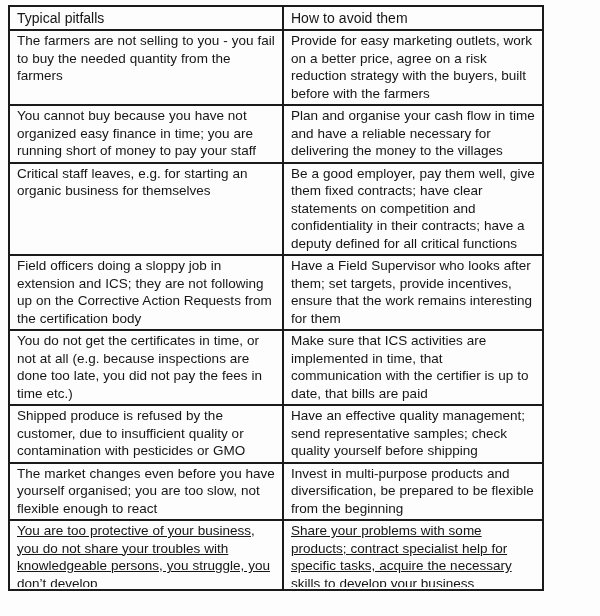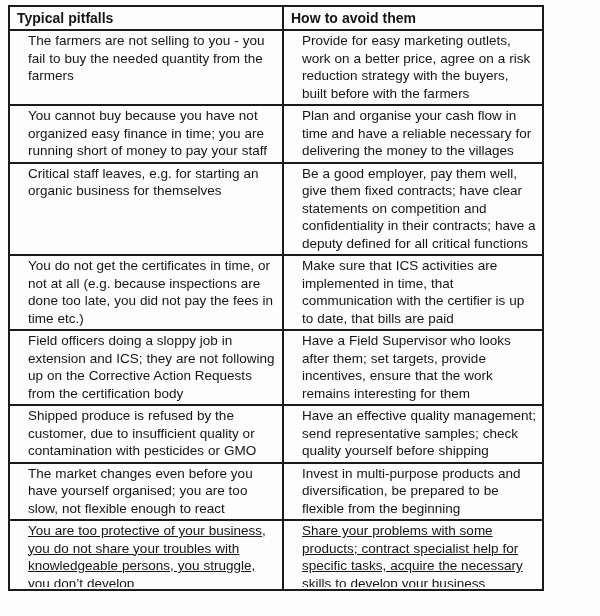--- a/index.html
+++ b/index.html
@@ -29,28 +29,28 @@
     top: 5px;
     width: 534px;
     border-collapse: collapse;
     table-layout: fixed;
   }
   table.pitfalls th,
   table.pitfalls td {
     border: 2px solid var(--border-color);
     vertical-align: top;
     text-align: left;
-    padding: 1px 6px 2px 18px;
+    padding: 1px 6px 2px 7px;
     font-size: 13.5px;
     line-height: 17.5px;
     color: var(--text-color);
     word-spacing: 0.2px;
   }
   table.pitfalls th {
-    font-weight: bold;
+    font-weight: normal;
     font-size: 14px;
     padding: 2px 6px 2px 7px;
     line-height: 18px;
     border-radius: 10px;
   }
   .cell-text {
     display: block;
   }
   
   tbody tr:last-child .cell-text {
@@ -94,32 +94,32 @@
         <tr>
           <td>
             <div class="cell-text">Critical staff leaves, e.g. for starting an organic business for themselves</div>
           </td>
           <td>
             <div class="cell-text">Be a good employer, pay them well, give them fixed contracts; have clear statements on competition and confidentiality in their contracts; have a deputy defined for all critical functions</div>
           </td>
         </tr>
         <tr>
           <td>
+            <div class="cell-text">Field officers doing a sloppy job in extension and ICS; they are not following up on the Corrective Action Requests from the certification body</div>
+          </td>
+          <td>
+            <div class="cell-text">Have a Field Supervisor who looks after them; set targets, provide incentives, ensure that the work remains interesting for them</div>
+          </td>
+        </tr>
+        <tr>
+          <td>
             <div class="cell-text">You do not get the certificates in time, or not at all (e.g. because inspections are done too late, you did not pay the fees in time etc.)</div>
           </td>
           <td>
             <div class="cell-text">Make sure that ICS activities are implemented in time, that communication with the certifier is up to date, that bills are paid</div>
-          </td>
-        </tr>
-        <tr>
-          <td>
-            <div class="cell-text">Field officers doing a sloppy job in extension and ICS; they are not following up on the Corrective Action Requests from the certification body</div>
-          </td>
-          <td>
-            <div class="cell-text">Have a Field Supervisor who looks after them; set targets, provide incentives, ensure that the work remains interesting for them</div>
           </td>
         </tr>
         <tr>
           <td>
             <div class="cell-text">Shipped produce is refused by the customer, due to insufficient quality or contamination with pesticides or GMO</div>
           </td>
           <td>
             <div class="cell-text">Have an effective quality management; send representative samples; check quality yourself before shipping</div>
           </td>
         </tr>

